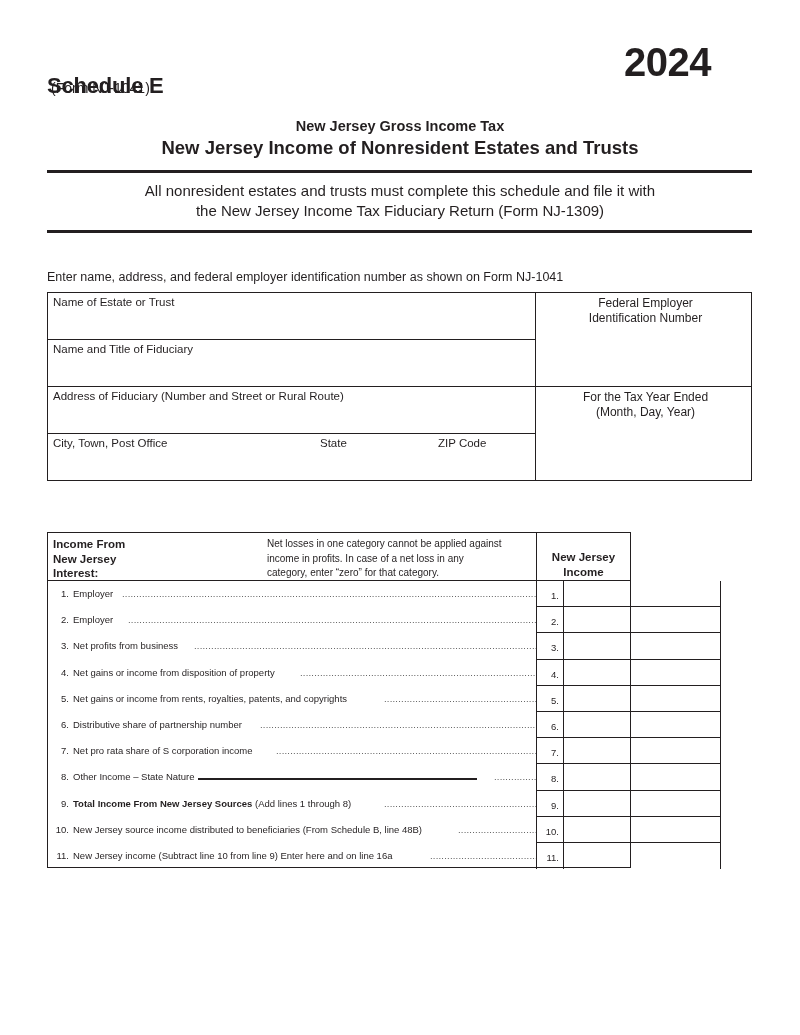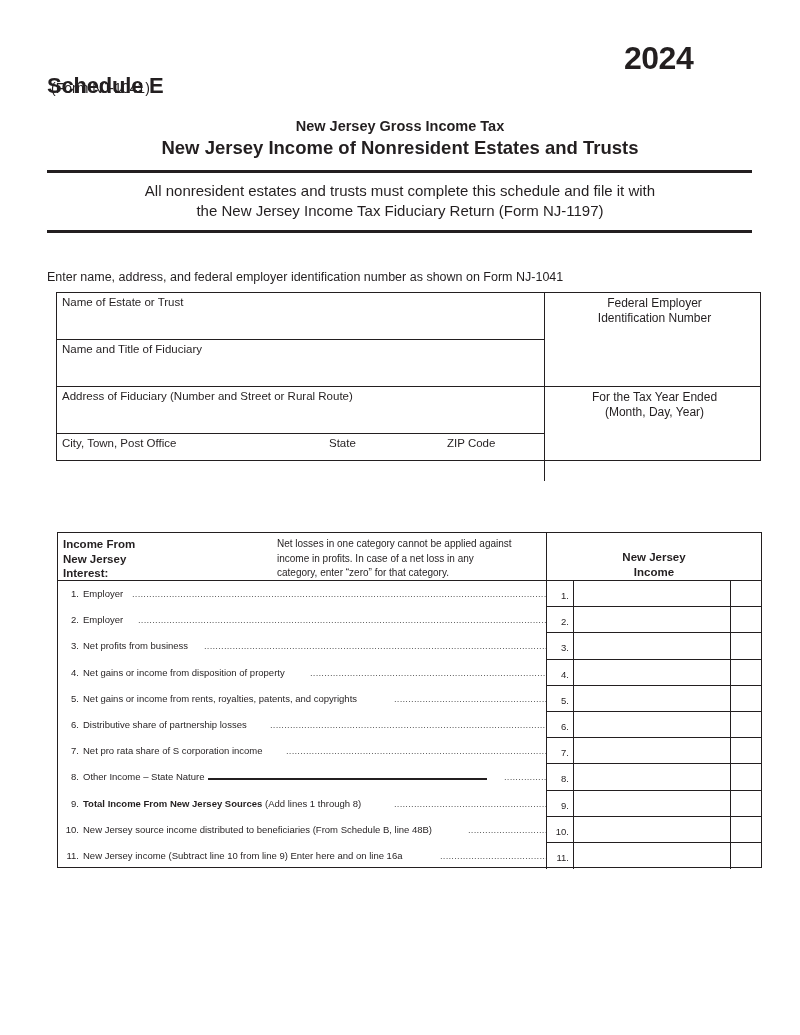--- a/index.html
+++ b/index.html
@@ -23,21 +23,21 @@
       font-size: 22px; font-weight: bold;
       letter-spacing: -0.2px;
       margin-top: 20px;
     }
     .sched-form {
       left: 51px; top: 80px;
       font-size: 14px;
     }
     .year {
       left: 624px; top: 40px;
-      font-size: 32px; font-weight: bold;
+      font-size: 40px; font-weight: bold;
       letter-spacing: -0.5px;
     }
     .hdr-sub {
       left: 0; width: 800px; top: 118px;
       text-align: center;
       font-size: 14.5px; font-weight: bold;
     }
     .hdr-main {
       left: 0; width: 800px; top: 137px;
       text-align: center;
@@ -54,24 +54,23 @@
       line-height: 20px;
     }
     .enter-note {
       left: 47px; top: 270px;
       font-size: 12.5px;
     }
 
     
     .id-box {
       left: 47px; top: 292px;
-      width: 705px; height: 169px;
+      width: 705px; height: 189px;
       border: 1.3px solid #231f20;
       box-sizing: border-box;
-      margin-left: 9px;
     }
     .id-row {
       position: absolute;
       left: 0; width: 488px; height: 47px;
       box-sizing: border-box;
       border-bottom: 1.3px solid #231f20;
       border-right: 1.3px solid #231f20;
     }
     .id-row.last { border-bottom: none; }
     .id-label {
@@ -99,22 +98,22 @@
       position: absolute;
       left: 4px; right: 0; top: 3px;
       text-align: center;
       font-size: 12px;
       line-height: 15px;
     }
     .id-right .id-input { top: 40px; }
 
     
     .inc-box {
-      left: 57px; top: 532px;
-      width: 705px; height: 336px;
+      left: 47px; top: 532px;
+      width: 584px; height: 336px;
       border: 1.3px solid #231f20;
       box-sizing: border-box;
     }
     .inc-head {
       position: absolute;
       left: 0; top: 0; right: 0; height: 48px;
       border-bottom: 1.3px solid #231f20;
       box-sizing: border-box;
     }
     .inc-head-title {
@@ -229,21 +228,21 @@
 <body>
 
 <div class="abs sched-title">Schedule E</div>
 <div class="abs sched-form">(Form NJ-1041)</div>
 <div class="abs year">2024</div>
 <div class="abs hdr-sub">New Jersey Gross Income Tax</div>
 <div class="abs hdr-main">New Jersey Income of Nonresident Estates and Trusts</div>
 <div class="abs rule" style="top:170px;"></div>
 <div class="abs instr">
   <div>All nonresident estates and trusts must complete this schedule and file it with</div>
-  <div>the New Jersey Income Tax Fiduciary Return (Form NJ-1197)</div>
+  <div>the New Jersey Income Tax Fiduciary Return (Form NJ-1309)</div>
 </div>
 <div class="abs rule" style="top:230px;"></div>
 
 <div class="abs enter-note">Enter name, address, and federal employer identification number as shown on Form NJ-1041</div>
 
 <div class="abs id-box">
   <div class="id-row" style="top:0;">
     <span class="id-label" style="left:5px;">Name of Estate or Trust</span>
     <input class="id-input" type="text" value="" style="">
   </div>
@@ -339,21 +338,21 @@
       <div class="line-desc">
         <span class="num">5.</span><span class="txt">Net gains or income from rents, royalties, patents, and copyrights</span><span class="dots" style="left:336px;">................................................................................................................................................................................................................................................</span>
       </div>
       <div class="line-num">5.</div>
       <div class="line-amt"><input class="cell-input" type="text" value="" style=""></div>
       <div class="line-cents"><input class="cell-input" type="text" value="" style=""></div>
     </div>
 
     <div class="line-row" style="top:131px;">
       <div class="line-desc">
-        <span class="num">6.</span><span class="txt">Distributive share of partnership losses</span><span class="dots" style="left:212px;">................................................................................................................................................................................................................................................</span>
+        <span class="num">6.</span><span class="txt">Distributive share of partnership number</span><span class="dots" style="left:212px;">................................................................................................................................................................................................................................................</span>
       </div>
       <div class="line-num">6.</div>
       <div class="line-amt"><input class="cell-input" type="text" value="" style=""></div>
       <div class="line-cents"><input class="cell-input" type="text" value="" style=""></div>
     </div>
 
     <div class="line-row" style="top:157.2px;">
       <div class="line-desc">
         <span class="num">7.</span><span class="txt">Net pro rata share of S corporation income</span><span class="dots" style="left:228px;">................................................................................................................................................................................................................................................</span>
       </div>

